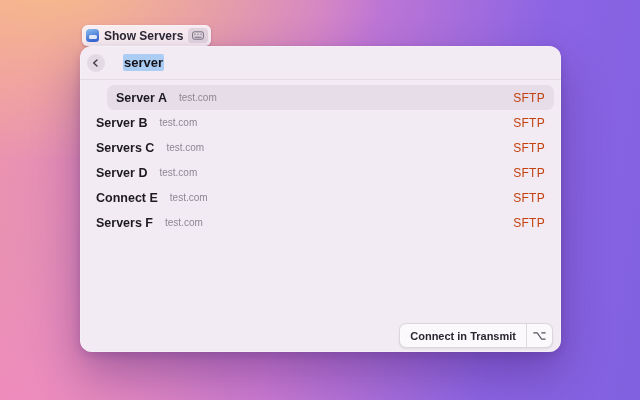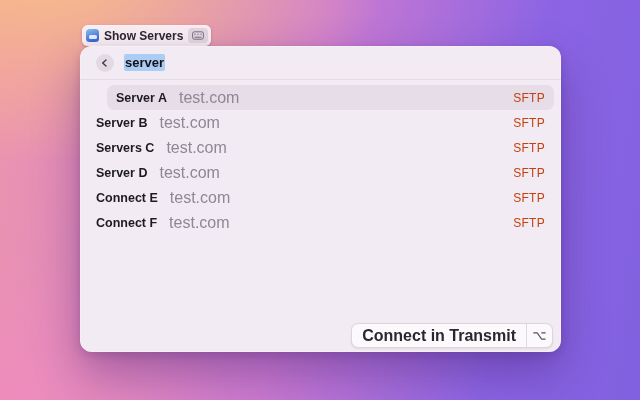--- a/index.html
+++ b/index.html
@@ -43,51 +43,51 @@
   }
 
   
   .panel{
     position:absolute;left:80px;top:46px;width:481px;height:306px;
     background:#f3ebf4;border-radius:12px;
     box-shadow:0 22px 45px rgba(63,26,104,.38), 0 3px 10px rgba(63,26,104,.20),
                inset 0 0 0 .5px rgba(255,255,255,.45);
   }
   .searchbar{
-    height:33px;display:flex;align-items:center;gap:10px;
-    padding:0 16px;border-bottom:1px solid rgba(44,24,56,.08);
+    height:33px;display:flex;align-items:center;gap:18px;
+    padding:0 7px;border-bottom:1px solid rgba(44,24,56,.08);
   }
   .back-btn{
     width:18px;height:18px;border-radius:50%;
     background:#e2d9e3;display:flex;align-items:center;justify-content:center;
     flex:0 0 auto;
   }
   .search-text{font-size:13px;font-weight:700;color:#141218;}
   .search-text .sel{background:#accdf3;border-radius:2px;padding:1px 1px;}
 
   .list{padding:5px 7px 0 7px;}
   .row{
     height:25px;display:flex;align-items:center;
     border-radius:7px;padding:0 9px;
   }
   .row.selected{background:#e6dde8;margin-left:20px;}
   .row-name{font-size:12.5px;font-weight:600;color:#1d1a21;white-space:nowrap;}
-  .row-host{font-size:16px;color:#8e8794;margin-left:12px;white-space:nowrap;}
+  .row-host{font-size:10px;color:#8e8794;margin-left:12px;white-space:nowrap;}
   .row-proto{margin-left:auto;font-size:12px;color:#c2410c;letter-spacing:.3px;}
 
   .footer{position:absolute;right:8px;bottom:4px;}
   .connect-btn{
     display:flex;align-items:stretch;height:23px;
     background:#fcf9fc;border:1px solid rgba(0,0,0,.13);border-radius:7px;
     box-shadow:0 1px 2px rgba(0,0,0,.08);
     overflow:hidden;
   }
   .connect-label{
     display:flex;align-items:center;padding:0 10px;
-    font-size:16px;font-weight:600;color:#2a2632;white-space:nowrap;
+    font-size:11px;font-weight:600;color:#2a2632;white-space:nowrap;
   }
   .seg-divider{width:1px;background:rgba(0,0,0,.12);}
   .modifier-seg{width:25px;display:flex;align-items:center;justify-content:center;}
 </style>
 </head>
 <body>
 
 <div class="stage">
 
   <div class="badge">
@@ -135,21 +135,21 @@
           <span class="row-name">Server D</span>
           <span class="row-host">test.com</span>
           <span class="row-proto">SFTP</span>
         </div>
         <div class="row">
           <span class="row-name">Connect E</span>
           <span class="row-host">test.com</span>
           <span class="row-proto">SFTP</span>
         </div>
         <div class="row">
-          <span class="row-name">Connect F</span>
+          <span class="row-name">Servers F</span>
           <span class="row-host">test.com</span>
           <span class="row-proto">SFTP</span>
         </div>
       </div>
 
     <div class="footer">
       <div class="connect-btn">
         <span class="connect-label">Connect in Transmit</span>
         <span class="seg-divider"></span>
         <span class="modifier-seg">

